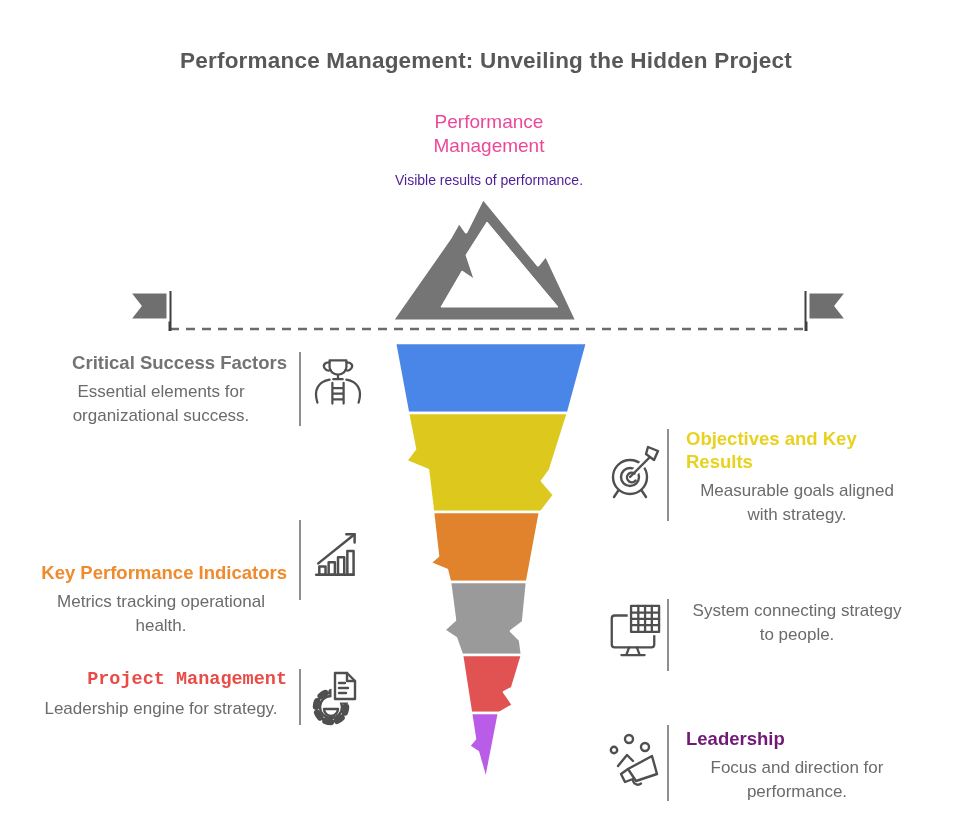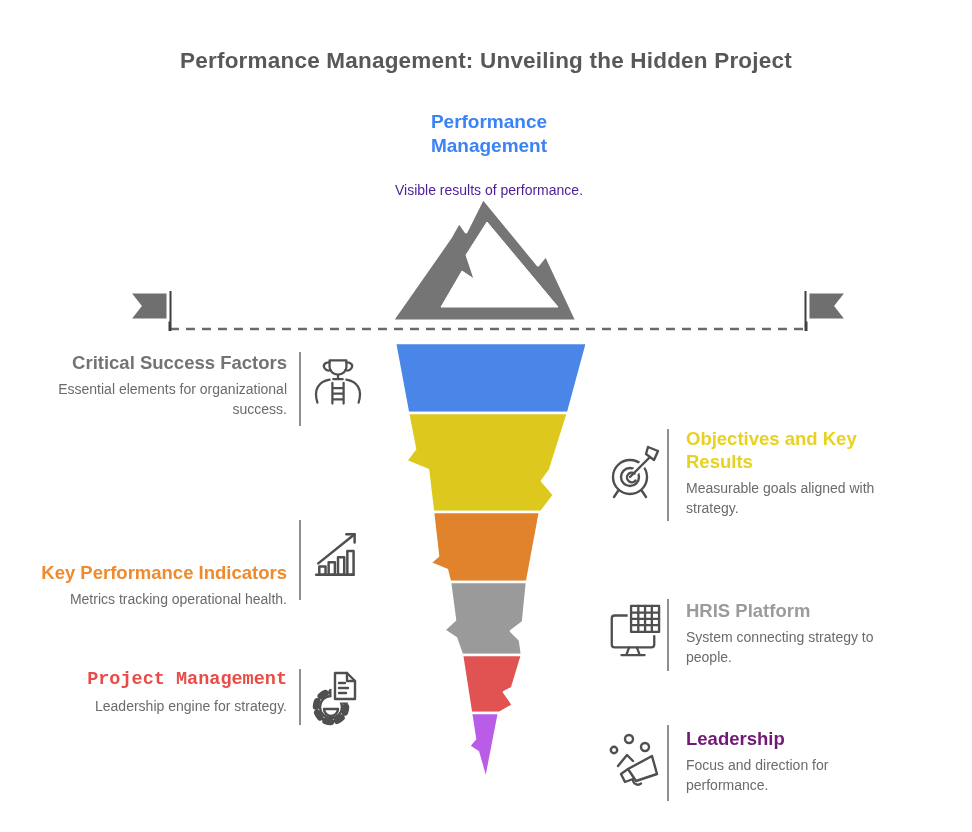--- a/index.html
+++ b/index.html
@@ -5,26 +5,26 @@
   html,body{margin:0;padding:0;background:#ffffff;}
   .canvas{
     position:relative;width:972px;height:832px;background:#ffffff;overflow:hidden;
     font-family:"Liberation Sans", sans-serif;
   }
   .page-title{
     position:absolute;left:0;top:48px;width:972px;margin:0;
     text-align:center;font-size:22.5px;font-weight:bold;color:#58585a;letter-spacing:.2px;
   }
   .surface-label{position:absolute;left:344px;top:110px;width:290px;text-align:center;}
-  .surface-heading{font-size:19px;font-weight:bold;color:#3b82f6;line-height:1.25;max-width:175px;margin:0 auto 24px auto;}
+  .surface-heading{font-size:19px;font-weight:normal;color:#ec4899;line-height:1.25;max-width:175px;margin:0 auto 14px auto;}
   .surface-desc{font-size:14px;color:#4c1d95;}
   .scene{position:absolute;left:0;top:0;width:972px;height:832px;pointer-events:none;}
   .sec-text{position:absolute;line-height:1.25;}
   .sec-text .heading{font-size:18.5px;font-weight:bold;margin:0 0 6px 0;line-height:1.25;}
-  .sec-text .desc{font-size:14px;color:#6b6b6b;line-height:1.42;margin:0;}
+  .sec-text .desc{font-size:17px;color:#6b6b6b;line-height:1.42;margin:0;text-align:center;}
   .left-text{width:252px;text-align:right;}
   .right-text{width:222px;text-align:left;}
   .divider{position:absolute;width:2px;background:#8f8f8f;}
   .icon-box{position:absolute;}
   .icon-box svg{display:block;stroke:#4f4f4f;fill:none;stroke-width:2.4;stroke-linecap:round;stroke-linejoin:round;}
 </style>
 </head>
 <body>
 
 <div class="canvas">
@@ -133,21 +133,20 @@
     <svg width="56" height="56" viewBox="0 0 58 58">
       <rect x="7" y="15" width="44" height="33" rx="3"></rect>
       <path d="M25,48 l-3,8 M33,48 l3,8 M17,56 h24"></path>
       <rect x="27" y="5" width="29" height="27" fill="#ffffff" stroke="#ffffff" stroke-width="7"></rect>
       <rect x="27" y="5" width="29" height="27" fill="#ffffff"></rect>
       <path d="M27,12 h29 M27,18.5 h29 M27,25 h29 M34.5,5 v27 M41.5,5 v27 M48.5,5 v27"></path>
     </svg>
   </div>
   <div class="divider" style="left:667px;top:599px;height:72px;"></div>
   <div class="sec-text right-text" style="left:686px;top:599px;">
-    <p class="heading" style="color: rgb(155, 155, 155);">HRIS Platform</p>
     <p class="desc">System connecting strategy to people.</p>
   </div>
 
   <div class="icon-box" style="left:603px;top:729px;">
     <svg width="58" height="58" viewBox="0 0 58 58">
       <path d="M25,40 L49,27 L54,45 L33,52 Z"></path>
       <path d="M25,40 l-7,5 4,8 8,-3"></path>
       <path d="M30,52 a5,5 0 0 0 8,2.5"></path>
       <path d="M15,37 L24,26 L30,32"></path>
       <circle cx="11" cy="21" r="3.2"></circle>

